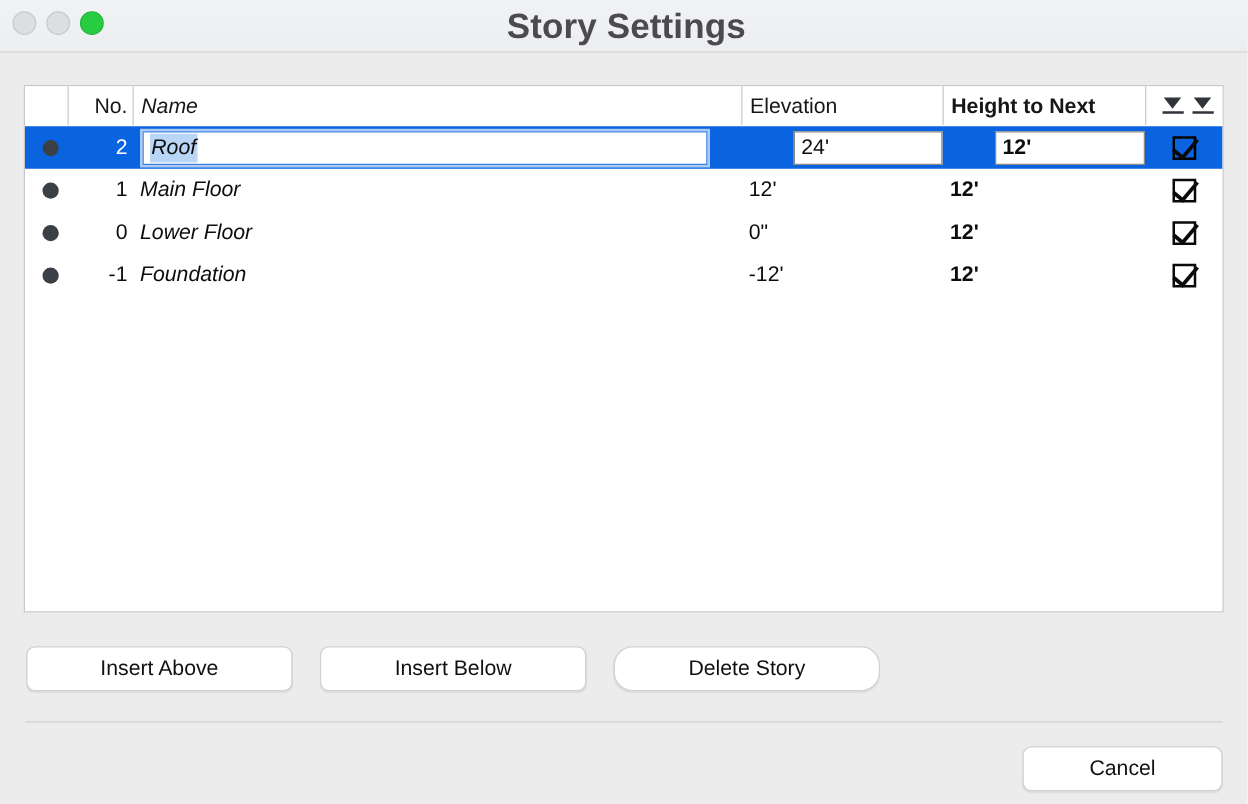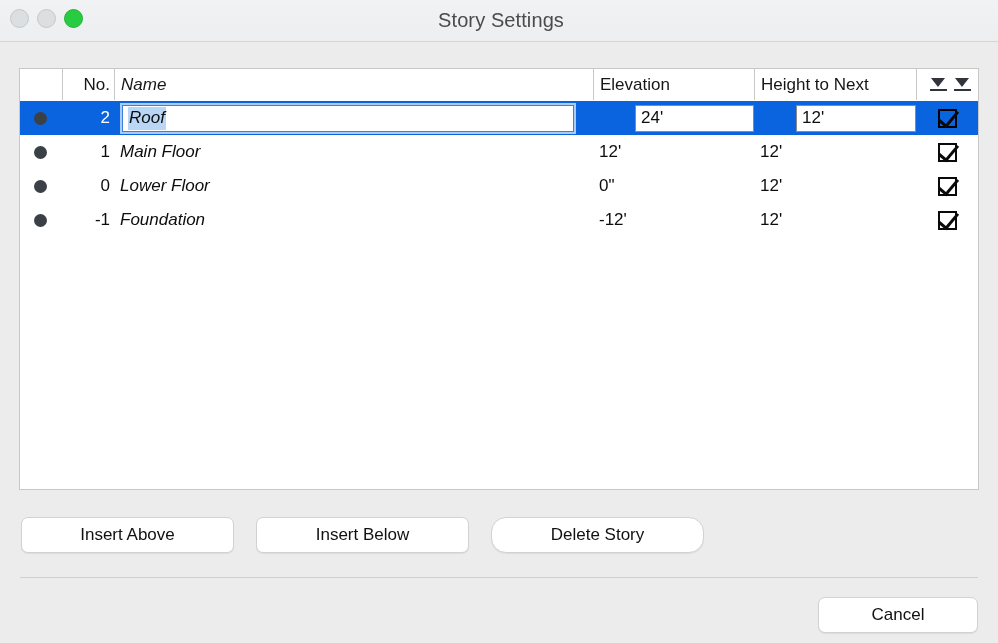--- a/index.html
+++ b/index.html
@@ -44,22 +44,22 @@
     background: #28cc41;
     border: 1px solid #1fb536;
   }
   .title {
     position: absolute;
     left: 4px;
     right: 0;
     top: 0;
     line-height: 41px;
     text-align: center;
-    font-size: 20px;
-    font-weight: normal;
+    font-size: 28px;
+    font-weight: bold;
     color: #4b4b4d;
     letter-spacing: 0.1px;
   }
 
   
   .table-panel {
     position: absolute;
     left: 19px;
     top: 68px;
     width: 960px;
@@ -88,24 +88,24 @@
     font-size: 17px;
     color: #161616;
     height: 100%;
     display: flex;
     align-items: center;
     box-sizing: border-box;
   }
 
   
   .c-dot    { width: 34px; flex: 0 0 34px; }
-  .c-no     { width: 52px; flex: 0 0 52px; justify-content: flex-end; padding-right: 4px; margin-left: 8px; }
+  .c-no     { width: 52px; flex: 0 0 52px; justify-content: flex-end; padding-right: 4px; }
   .c-name   { flex: 1 1 auto; font-style: italic; }
   .c-elev   { width: 161px; flex: 0 0 161px; }
-  .c-height { width: 162px; flex: 0 0 162px; }
+  .c-height { width: 162px; flex: 0 0 162px; font-weight: bold; }
   .c-check  { width: 62px; flex: 0 0 62px; justify-content: center; }
 
   .hdr-div {
     border-left: 1px solid #c9c9c9;
     padding-left: 6px;
   }
 
   
   .vis-icons {
     display: flex;

